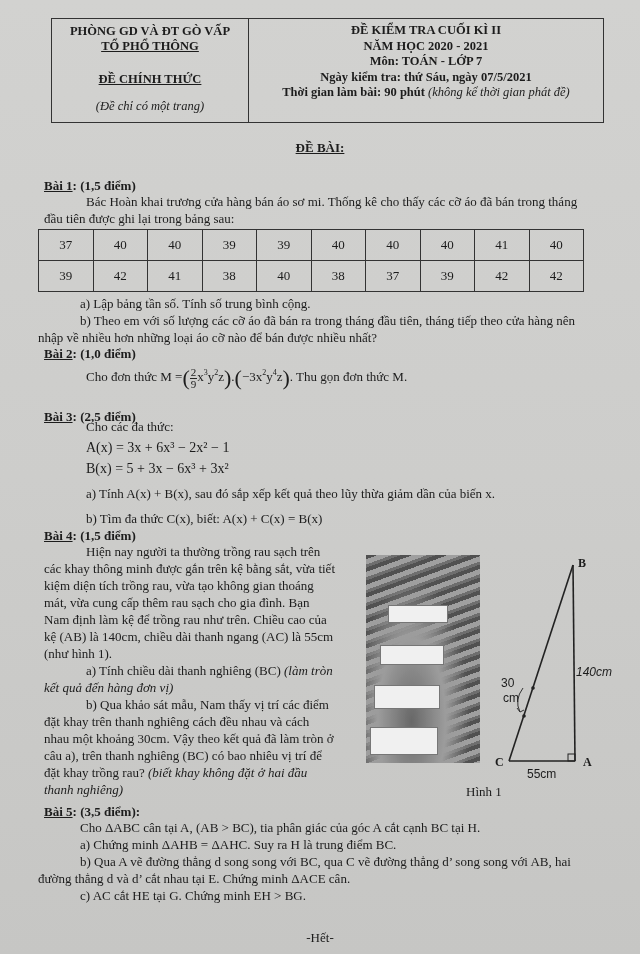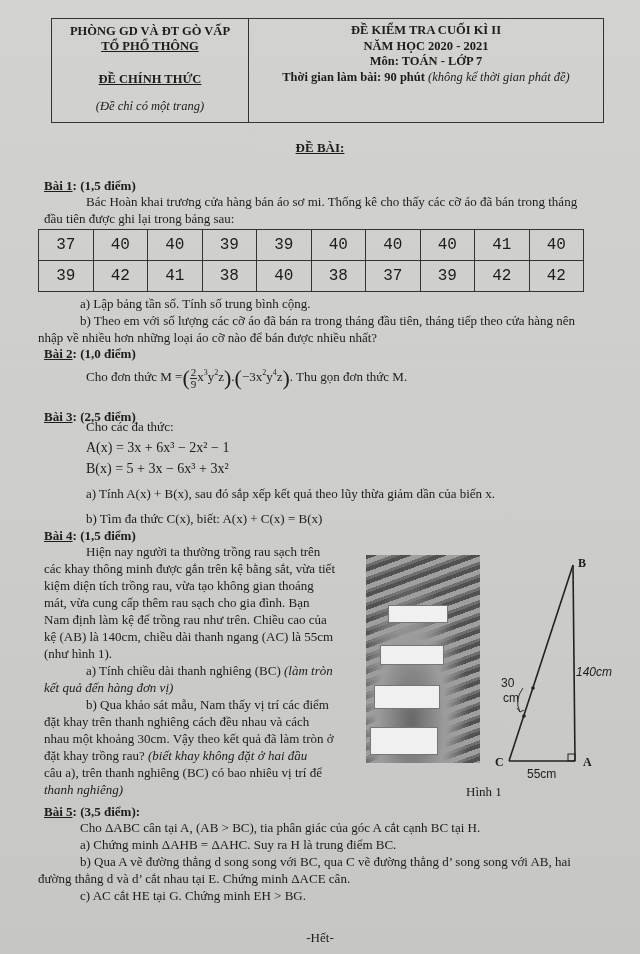--- a/index.html
+++ b/index.html
@@ -10,21 +10,21 @@
   .hdr{position:absolute;left:51px;top:18px;width:551px;height:103px;border:1.5px solid #333;display:flex;}
   .hdr-left{width:197px;border-right:1.5px solid #333;text-align:center;font-weight:bold;font-size:12.5px;line-height:15px;padding-top:5px;box-sizing:border-box;}
   .hdr-right{flex:1;text-align:center;font-size:12.5px;line-height:15.5px;padding-top:4px;font-weight:bold;}
   .u{text-decoration:underline;}
   .it{font-style:italic;font-weight:normal;}
   .center-title{position:absolute;top:140px;left:0;width:640px;text-align:center;font-weight:bold;font-size:13px;text-decoration:underline;}
   .txt{position:absolute;font-size:13px;line-height:17px;}
   .bt{font-weight:bold;}
   .bt .u{text-decoration:underline;margin-top:48px;}
   .ind{text-indent:42px;}
-  table.freq{position:absolute;left:38px;top:229px;width:546px;border-collapse:collapse;font-size:16px;font-family:Liberation Mono, monospace;}
+  table.freq{position:absolute;left:38px;top:229px;width:546px;border-collapse:collapse;font-size:13px;}
   table.freq td{border:1.2px solid #333;text-align:center;height:28px;width:10%;}
   .math{font-family:"Liberation Serif",serif;}
   sup{font-size:8px;vertical-align:6px;line-height:0;}
   .frac{display:inline-block;vertical-align:middle;text-align:center;font-size:11px;line-height:11px;}
   .frac span{display:block;}
   .frac .num{border-bottom:1px solid #222;padding:0 1px;}
   .big{font-size:22px;vertical-align:middle;}
   .photo{position:absolute;left:366px;top:555px;width:114px;height:208px;
     background:
       radial-gradient(ellipse at 40% 80%,#6a6a66 0%,#9a9a95 35%,transparent 60%),
@@ -45,20 +45,21 @@
       <div class="u">TỔ PHỔ THÔNG</div>
       <div style="height:18px"></div>
       <div class="u">ĐỀ CHÍNH THỨC</div>
       <div style="height:12px"></div>
       <div class="it">(Đề chỉ có một trang)</div>
     </div>
     <div class="hdr-right">
       <div>ĐỀ KIỂM TRA CUỐI KÌ II</div>
       <div>NĂM HỌC 2020 - 2021</div>
       <div>Môn: TOÁN - LỚP 7</div>
+      <div>Ngày kiểm tra: thứ Sáu, ngày 07/5/2021</div>
       <div><span>Thời  gian làm bài: 90 phút</span> <span class="it">(không kể thời gian phát đề)</span></div>
     </div>
   </div>
 
   <div class="center-title">ĐỀ BÀI:</div>
 
   <div class="txt bt" style="left:44px;top:177px;"><span class="u">Bài 1</span><span>: (1,5 điểm)</span></div>
   <div class="txt" style="left:44px;top:193px;width:560px;">
     <div class="ind">Bác Hoàn khai trương cửa hàng bán áo sơ mi. Thống kê cho thấy các cỡ áo đã bán trong tháng</div>
     <div>đầu tiên được ghi lại trong bảng sau:</div>
@@ -120,22 +121,22 @@
     <div>kiệm diện tích trồng rau, vừa tạo không gian thoáng</div>
     <div>mát, vừa cung cấp thêm rau sạch cho gia đình. Bạn</div>
     <div>Nam định làm kệ để trồng rau như trên. Chiều cao của</div>
     <div>kệ (AB) là 140cm, chiều dài thanh ngang (AC) là 55cm</div>
     <div>(như hình 1).</div>
     <div class="ind"><span>a) Tính chiều dài thanh nghiêng (BC) </span><i>(làm tròn</i></div>
     <div><i>kết quả đến hàng đơn vị)</i></div>
     <div class="ind">b) Qua khảo sát mẫu, Nam thấy vị trí các điểm</div>
     <div>đặt khay trên thanh nghiêng cách đều nhau và cách</div>
     <div>nhau một khoảng 30cm. Vậy theo kết quả đã làm tròn ở</div>
+    <div>câu a), trên thanh nghiêng (BC) có bao nhiêu vị trí để</div>
     <div><span>đặt khay trồng rau? </span><i>(biết khay không đặt ở hai đầu</i></div>
-    <div>câu a), trên thanh nghiêng (BC) có bao nhiêu vị trí để</div>
     <div><i>thanh nghiêng)</i></div>
   </div>
 
   <div class="photo">
     <div class="shelf" style="left:22px;top:50px;width:58px;height:16px;"></div>
     <div class="shelf" style="left:14px;top:90px;width:62px;height:18px;"></div>
     <div class="shelf" style="left:8px;top:130px;width:64px;height:22px;"></div>
     <div class="shelf" style="left:4px;top:172px;width:66px;height:26px;"></div>
   </div>
 

